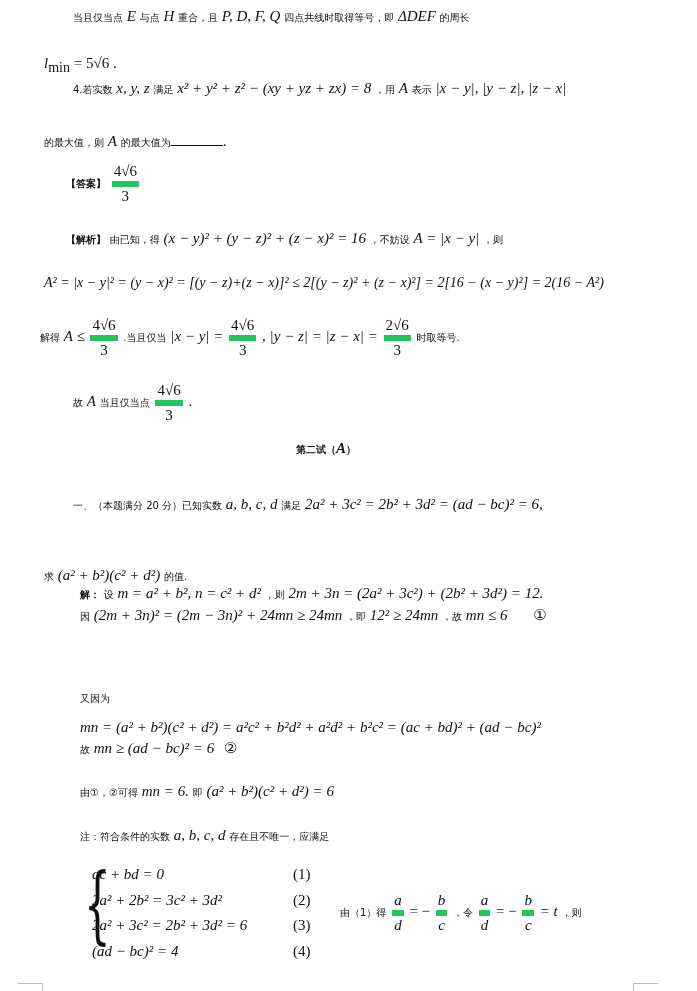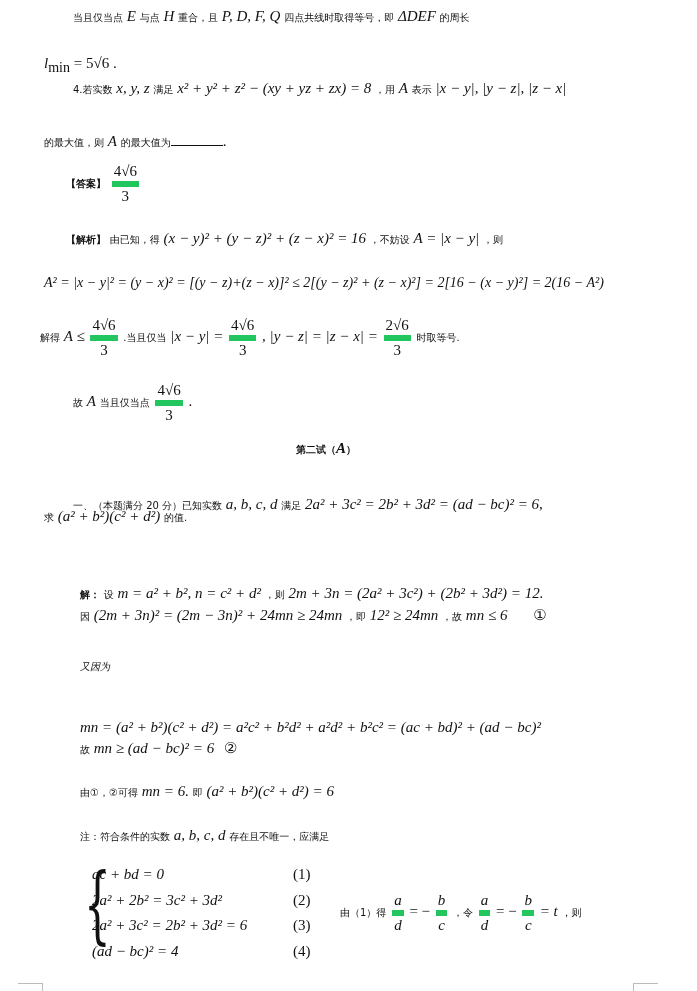--- a/index.html
+++ b/index.html
@@ -111,21 +111,21 @@
 <div class="line bold" style="left:296px; top:441px;">
   <span class="cjk">第二试（</span><span class="m">A</span><span class="cjk">）</span>
 </div>
 
 <div class="line" style="left:73px; top:497px;">
   <span class="cjk">一、（本题满分 20 分）已知实数</span>
   <span class="m">a, b, c, d</span>
   <span class="cjk">满足</span>
   <span class="m">2a² + 3c² = 2b² + 3d² = (ad − bc)² = 6,</span>
 </div>
-<div class="line" style="left:44px; top:509px;">
+<div class="line" style="left:44px; top:568px;">
   <span class="cjk">求</span>
   <span class="m">(a² + b²)(c² + d²)</span>
   <span class="cjk">的值.</span>
 </div>
 
 <div class="line" style="left:80px; top:586px;">
   <span class="cjk bold">解：</span>
   <span class="cjk">设</span>
   <span class="m">m = a² + b², n = c² + d²</span>
   <span class="cjk">，则</span>
@@ -133,21 +133,21 @@
 </div>
 <div class="line" style="left:80px; top:608px;">
   <span class="cjk">因</span>
   <span class="m">(2m + 3n)² = (2m − 3n)² + 24mn ≥ 24mn</span>
   <span class="cjk">，即</span>
   <span class="m">12² ≥ 24mn</span>
   <span class="cjk">，故</span>
   <span class="m">mn ≤ 6</span>
   <span class="n" style="margin-left:22px;">①</span>
 </div>
-<div class="line cjk" style="left:80px; top:662px;font-style:italic;">又因为</div>
+<div class="line cjk" style="left:80px; top:694px;">又因为</div>
 <div class="line m" style="left:80px; top:720px;">mn = (a² + b²)(c² + d²) = a²c² + b²d² + a²d² + b²c² = (ac + bd)² + (ad − bc)²</div>
 <div class="line" style="left:80px; top:741px;">
   <span class="cjk">故</span>
   <span class="m">mn ≥ (ad − bc)² = 6</span>
   <span class="n" style="margin-left:6px;">②</span>
 </div>
 <div class="line" style="left:80px; top:784px;">
   <span class="cjk">由①，②可得</span>
   <span class="m">mn = 6.</span>
   <span class="cjk">即</span>

